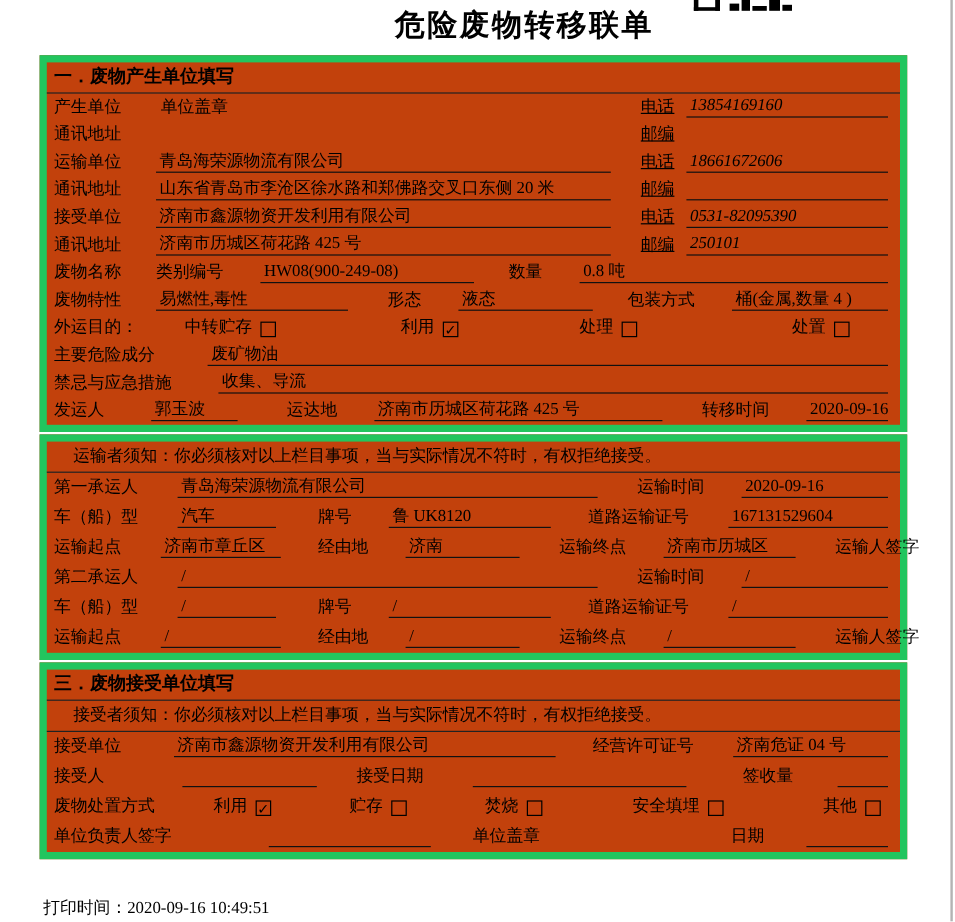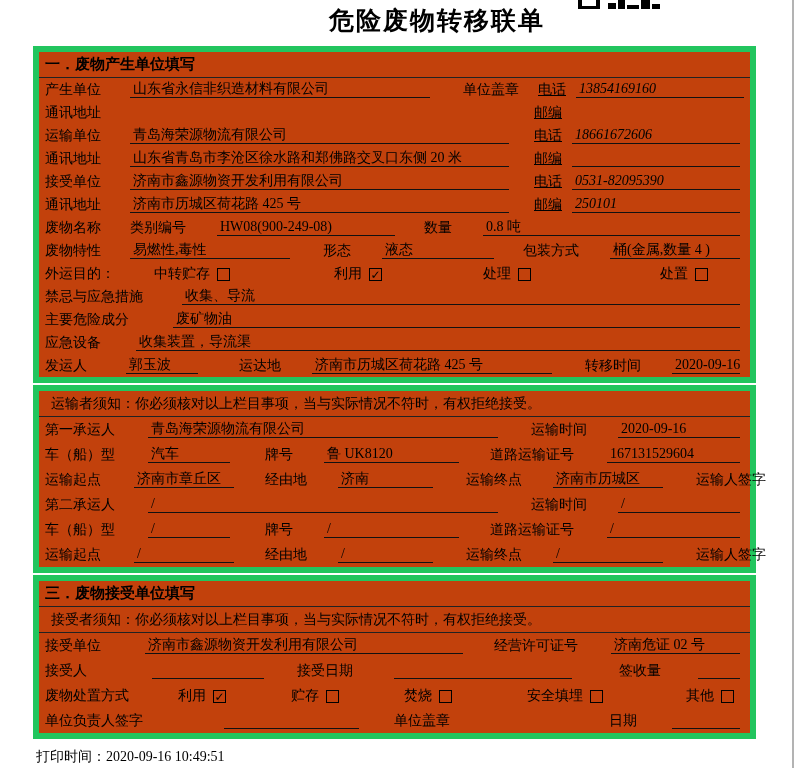--- a/index.html
+++ b/index.html
@@ -18,21 +18,21 @@
     font-size: 25px; font-weight: bold; letter-spacing: 2px;
   }
   .qr { position: absolute; left: 578px; top: 0; }
   .sheet { position: absolute; left: 33px; top: 46px; width: 723px; }
   .sec { border: 6px solid #22c55e; margin-bottom: 2px; background: #c2410c; }
   .sec-h {
     height: 26px; line-height: 24px; padding-left: 6px;
     font-family: "Liberation Sans", "DejaVu Sans", sans-serif;
     font-weight: bold; font-size: 15px; border-bottom: 1px solid #222;
   }
-  .notice { height: 26px; line-height: 25px; padding-left: 12px; border-bottom: 1px solid #222; white-space: nowrap; }
+  .notice { height: 26px; line-height: 25px; padding-left: 22px; border-bottom: 1px solid #222; white-space: nowrap; }
   .row { display: flex; align-items: flex-end; height: 23px; padding: 0 10px 3px 6px; gap: 19px; }
   .sec.s2 .row, .sec.s3 .row { height: 25px; padding-bottom: 4px; }
   .lbl { white-space: nowrap; flex: 0 0 auto; line-height: 16px; }
   .fld {
     border-bottom: 1px solid #111; white-space: nowrap; overflow: hidden;
     line-height: 16px; min-height: 17px; padding: 0 3px; flex: 0 0 auto;
   }
   .grow { flex: 1 1 auto; }
   .rg { margin-left: auto; width: 206px; display: flex; align-items: flex-end; flex: 0 0 auto; }
   .rg .lbl { margin-right: 10px; text-decoration: underline; }
@@ -74,21 +74,20 @@
     </svg>
   </div>
 
   <div class="sheet">
 
     <section class="sec s1">
       <div class="sec-h">一．废物产生单位填写</div>
 
       <div class="row">
         <span class="lbl">产生单位</span>
-        <span class="fld ml10 w300">山东省永信非织造材料有限公司</span>
         <span class="lbl ml14">单位盖章</span>
         <span class="rg">
           <span class="lbl">电话</span>
           <span class="fld">13854169160</span>
         </span>
       </div>
 
       <div class="row">
         <span class="lbl">通讯地址</span>
         <span class="rg">
@@ -163,33 +162,29 @@
           <span>处理</span>
           <span class="cb"></span>
         </span>
         <span class="opt ml110">
           <span>处置</span>
           <span class="cb"></span>
         </span>
       </div>
 
       <div class="row">
+        <span class="lbl">主要危险成分</span>
+        <span class="fld ml25 grow">废矿物油</span>
+      </div>
+
+      <div class="row">
         <span class="lbl">禁忌与应急措施</span>
         <span class="fld ml20 grow">收集、导流</span>
       </div>
 
-      <div class="row">
-        <span class="lbl">主要危险成分</span>
-        <span class="fld ml25 grow">废矿物油</span>
-      </div>
-
-      <div class="row">
-        <span class="lbl">应急设备</span>
-        <span class="fld ml16 grow">收集装置，导流渠</span>
-      </div>
 
       <div class="row">
         <span class="lbl">发运人</span>
         <span class="fld ml20 w72">郭玉波</span>
         <span class="lbl ml22">运达地</span>
         <span class="fld ml12 w240">济南市历城区荷花路 425 号</span>
         <span class="lbl ml14">转移时间</span>
         <span class="fld ml12 grow">2020-09-16</span>
       </div>
     </section>
@@ -253,21 +248,21 @@
     </section>
 
     <section class="sec s3">
       <div class="sec-h">三．废物接受单位填写</div>
       <div class="notice">接受者须知：你必须核对以上栏目事项，当与实际情况不符时，有权拒绝接受。</div>
 
       <div class="row">
         <span class="lbl">接受单位</span>
         <span class="fld ml25 w318">济南市鑫源物资开发利用有限公司</span>
         <span class="lbl ml12">经营许可证号</span>
-        <span class="fld ml14 grow">济南危证 02 号</span>
+        <span class="fld ml14 grow">济南危证 04 号</span>
       </div>
 
       <div class="row">
         <span class="lbl">接受人</span>
         <span class="fld ml46 w112"></span>
         <span class="lbl ml14">接受日期</span>
         <span class="fld ml22 w178"></span>
         <span class="lbl ml28">签收量</span>
         <span class="fld ml18 grow"></span>
       </div>

